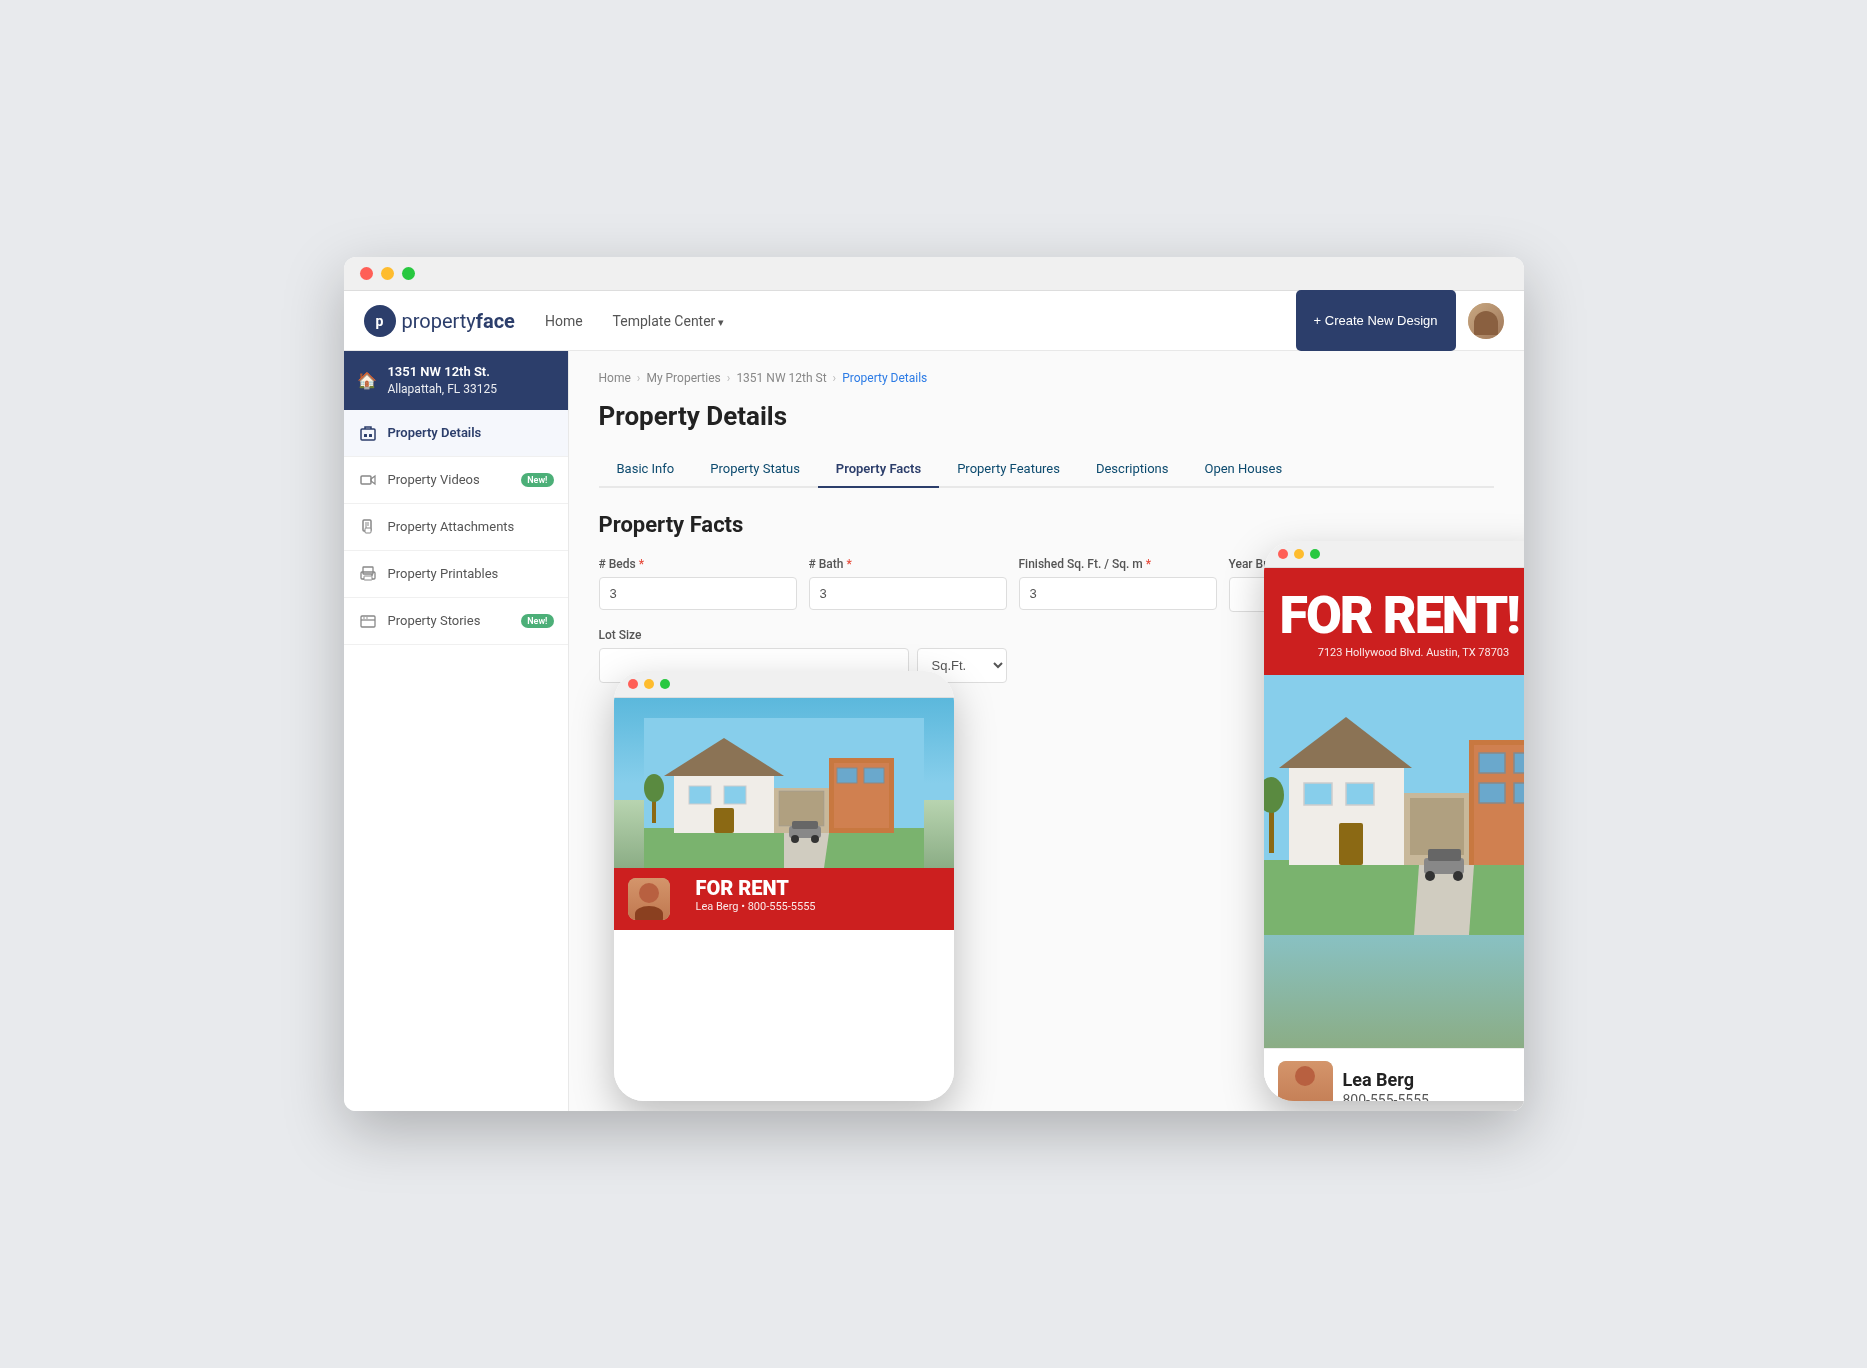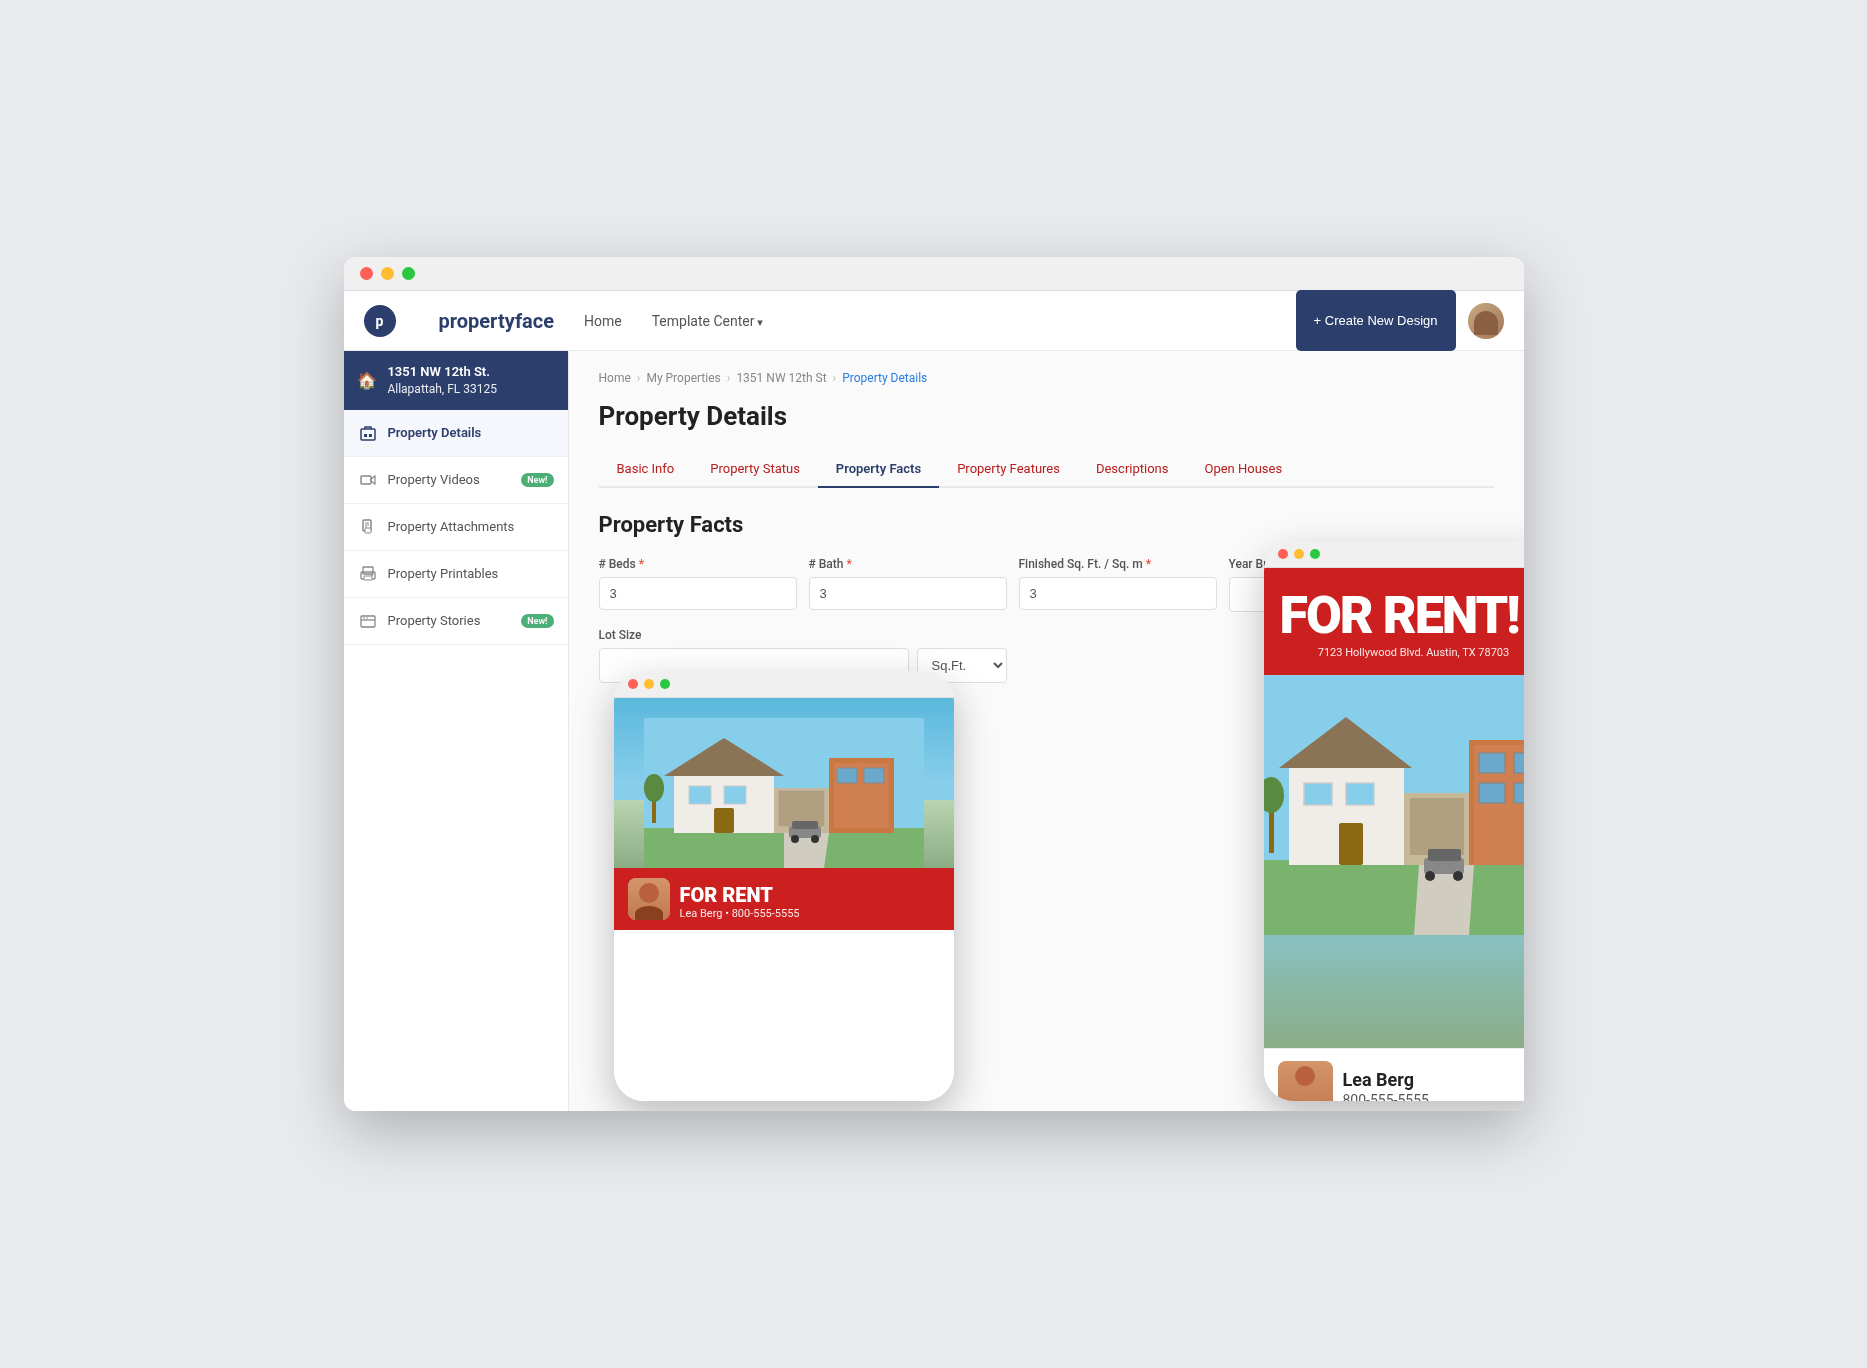--- a/index.html
+++ b/index.html
@@ -72,22 +72,21 @@
       justify-content: center;
       color: white;
       font-size: 14px;
       font-weight: bold;
     }
     .logo-text {
       font-size: 20px;
       color: #2c3e6b;
     }
     .logo-text span {
-      font-weight: 700;
-      margin-left: 37px;
+      font-weight: 400;
     }
     .logo-text strong {
       font-weight: 700;
     }
     .nav-link {
       color: #555;
       font-size: 14px;
       cursor: pointer;
     }
     .nav-link.has-arrow::after {
@@ -243,21 +242,21 @@
     
     .tabs {
       display: flex;
       border-bottom: 2px solid #e8e8e8;
       margin-bottom: 24px;
       gap: 0;
     }
     .tab {
       padding: 10px 18px;
       font-size: 13px;
-      color: #b91c1c;
+      color: #0c4a6e;
       cursor: pointer;
       border-bottom: 2px solid transparent;
       margin-bottom: -2px;
       white-space: nowrap;
     }
     .tab.active {
       color: #2c3e6b;
       font-weight: 600;
       border-bottom: 2px solid #2c3e6b;
     }
@@ -377,22 +376,22 @@
       top: 0; left: 0; right: 0; bottom: 0;
       display: flex;
       align-items: flex-end;
       justify-content: center;
     }
 
     .card-footer-red {
       background: #cc1f1f;
       padding: 10px 14px;
       display: flex;
-      align-items: flex-end;
-      gap: 10px;
+      align-items: flex-start;
+      gap: 26px;
     }
     .agent-avatar-small {
       width: 42px;
       height: 42px;
       border-radius: 8px;
       background: #c8a882;
       overflow: hidden;
       flex-shrink: 0;
     }
     .agent-info {

